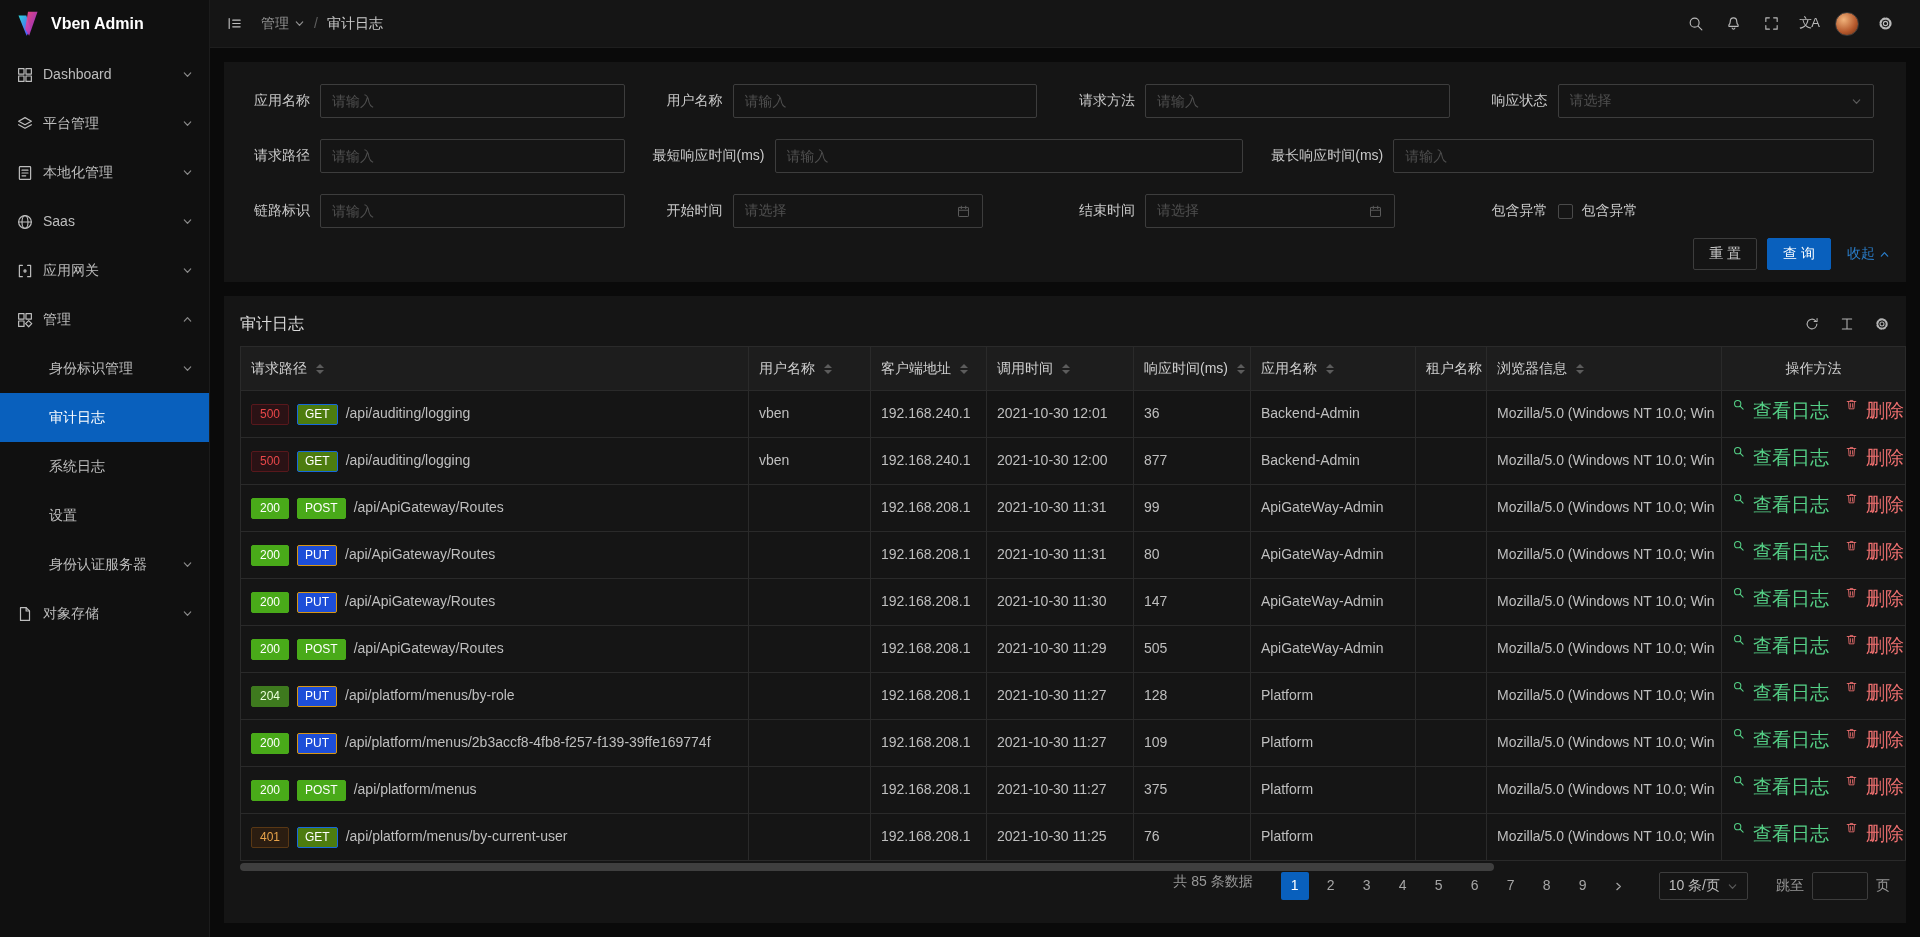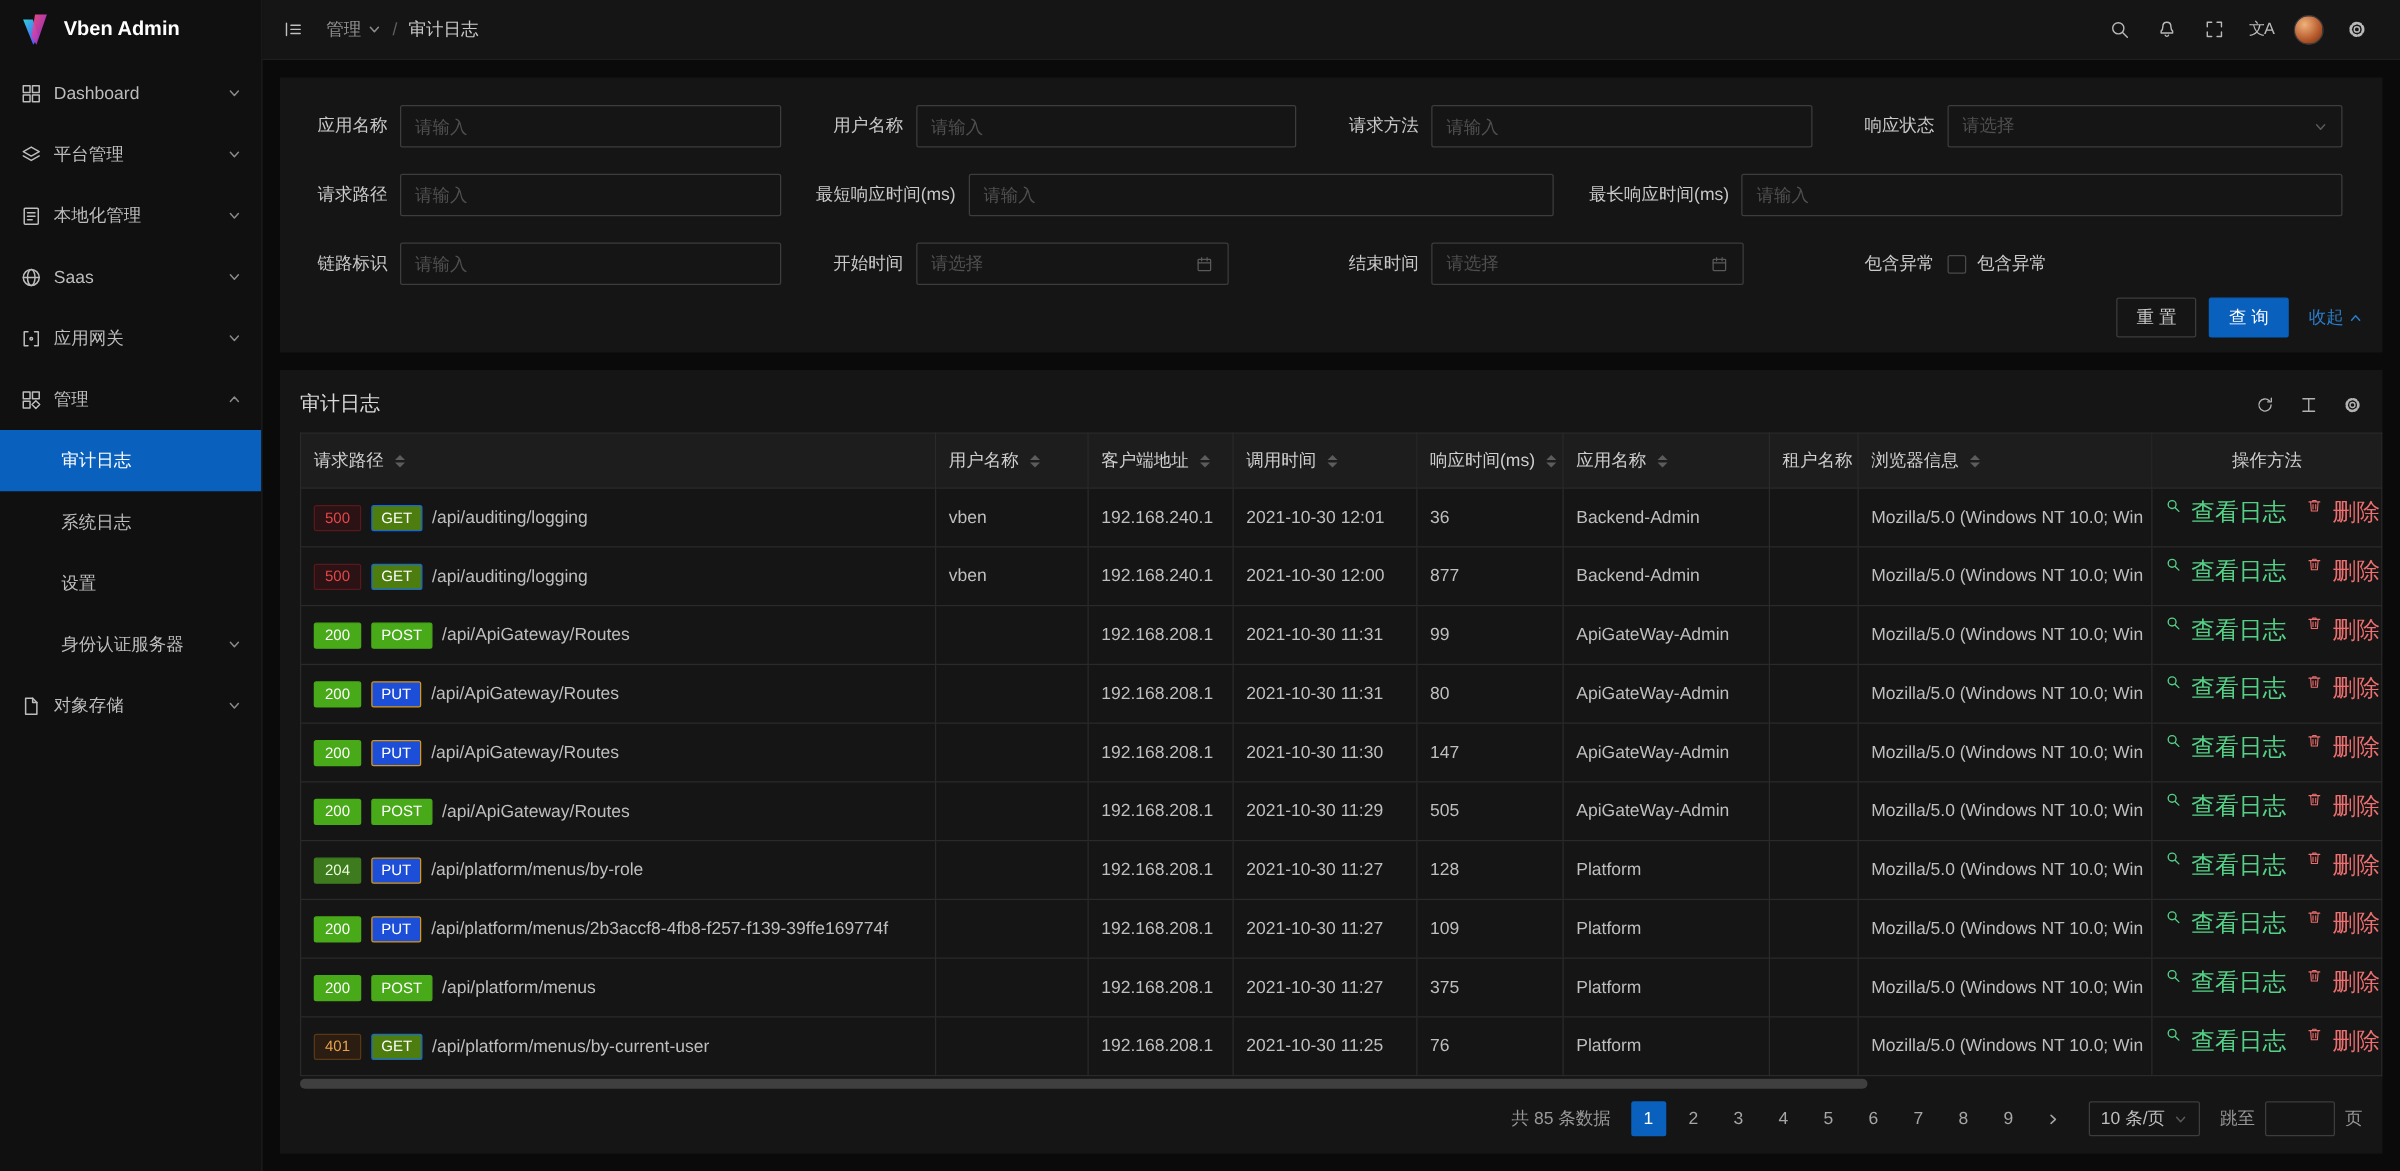--- a/index.html
+++ b/index.html
@@ -85,21 +85,21 @@
 .tag-post{background:#49aa19;border:1px solid #49aa19;color:#fff}
 .tag-put{background:#1d4ed8;border:1px solid #d89614;color:#fff}
 td.actions{text-align:center}
 .act{display:inline-flex;gap:8px;cursor:pointer;font-size:19px;white-space:nowrap}
 .act svg{width:13px;height:13px}
 .act.view{color:#55d187;margin-right:16px}
 .act.del{color:#ed6f6f}
 
 .hscroll{height:10px;flex:none;position:relative;margin-top:1px}
 .hscroll .thumb{position:absolute;left:0;top:1px;height:8px;width:76%;border-radius:4px;background:#3f3f3f;cursor:pointer}
-.pager{flex:none;height:46px;display:flex;align-items:center;justify-content:flex-end;gap:8px;color:#989898}
+.pager{flex:none;height:46px;display:flex;align-items:flex-start;justify-content:flex-end;gap:20px;color:#989898}
 .pager-total{margin-right:8px}
 .page-list{display:flex;align-items:center;gap:8px}
 .page-btn{min-width:28px;height:28px;padding:0 4px;display:flex;align-items:center;justify-content:center;border-radius:2px;cursor:pointer;color:#a6a6a6}
 .page-btn.active{background:#0960bd;color:#fff}
 .page-btn svg{width:11px;height:11px}
 .size-select{height:28px;border:1px solid #3d3d3d;border-radius:2px;display:flex;align-items:center;gap:7px;padding:0 9px;margin-left:6px;cursor:pointer;color:#bdbdbd;white-space:nowrap}
 .size-select svg{width:11px;height:11px;color:#5a5a5a}
 .jump{display:flex;align-items:center;gap:8px;margin-left:8px}
 .jump-input{width:56px;height:28px;border:1px solid #3d3d3d;border-radius:2px;background:transparent;color:#c9c9c9;padding:0 8px;outline:none;font:inherit}
 </style>
@@ -212,20 +212,28 @@
             </svg>
           </span>
           <span class="mi-label">管理</span>
           <span class="mi-chev">
             <svg width="11" height="11" viewBox="0 0 12 12" class="stroke" style="stroke-width:1.3">
               <path d="M2.5 7.8l3.5-3.8 3.5 3.8"></path>
             </svg>
           </span>
         </div>
         <div>
+          <div class="menu-item sub">
+            <span class="mi-label">身份标识管理</span>
+            <span class="mi-chev">
+              <svg width="11" height="11" viewBox="0 0 12 12" class="stroke" style="stroke-width:1.3">
+                <path d="M2.5 4.2l3.5 3.8 3.5-3.8"></path>
+              </svg>
+            </span>
+          </div>
           <div class="menu-item sub active">
             <span class="mi-label">审计日志</span>
           </div>
           <div class="menu-item sub">
             <span class="mi-label">系统日志</span>
           </div>
           <div class="menu-item sub">
             <span class="mi-label">设置</span>
           </div>
           <div class="menu-item sub">

